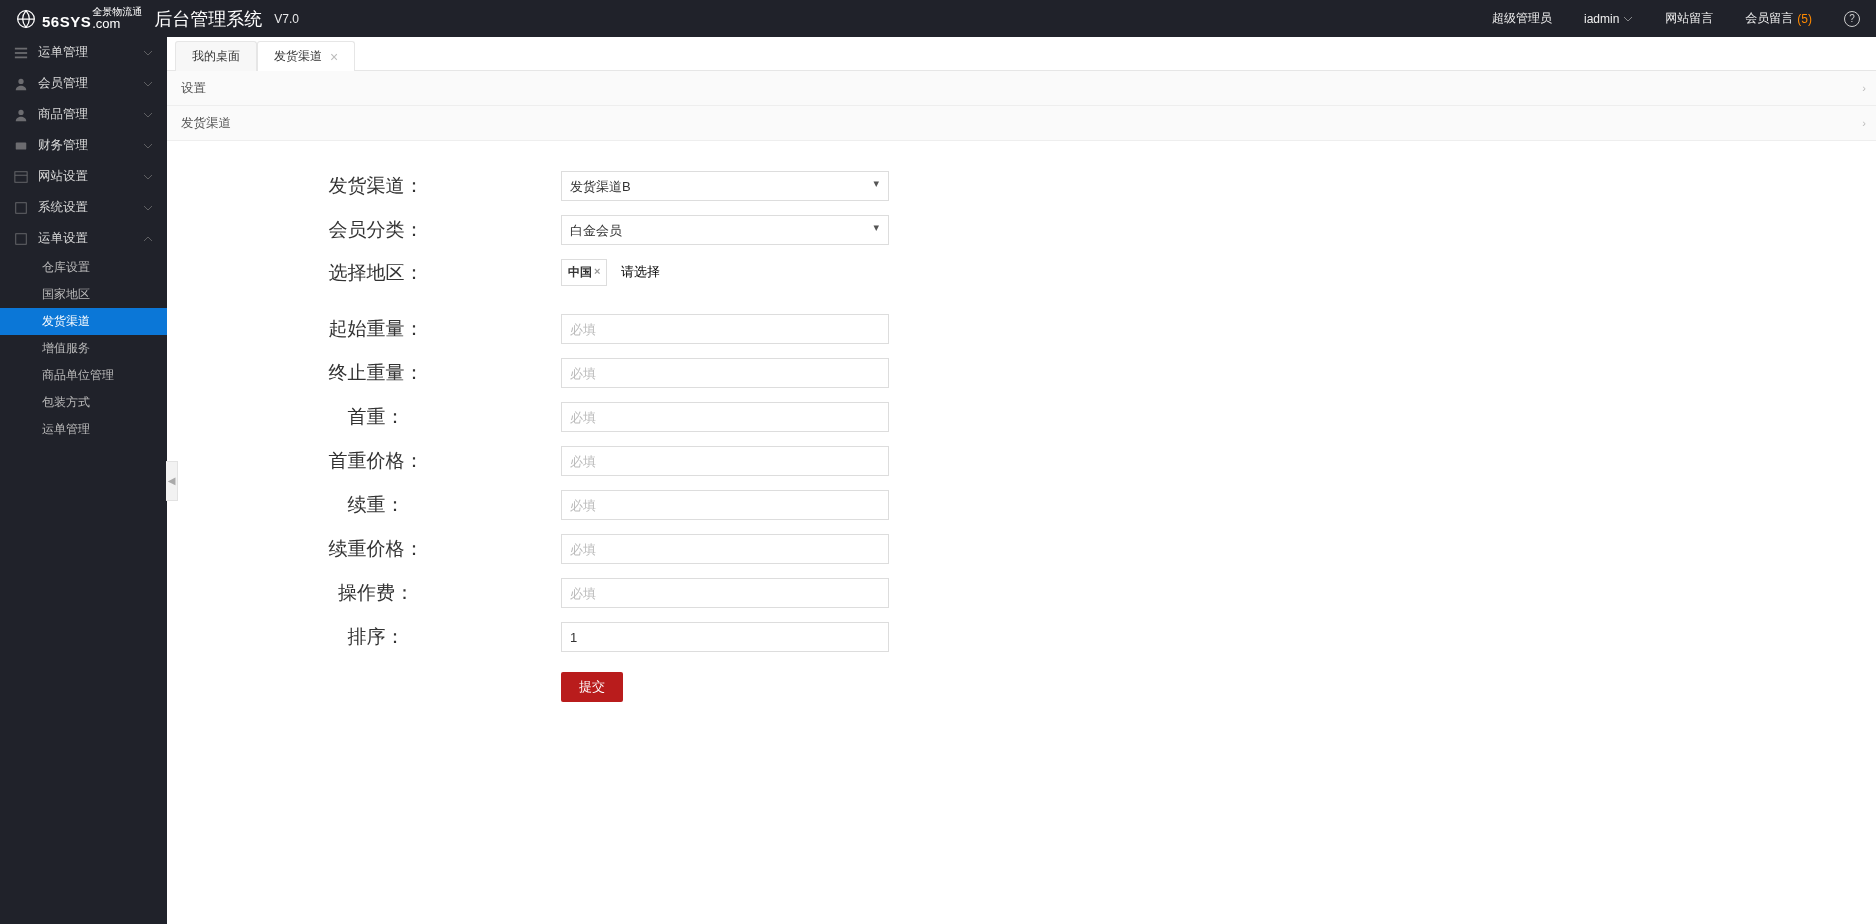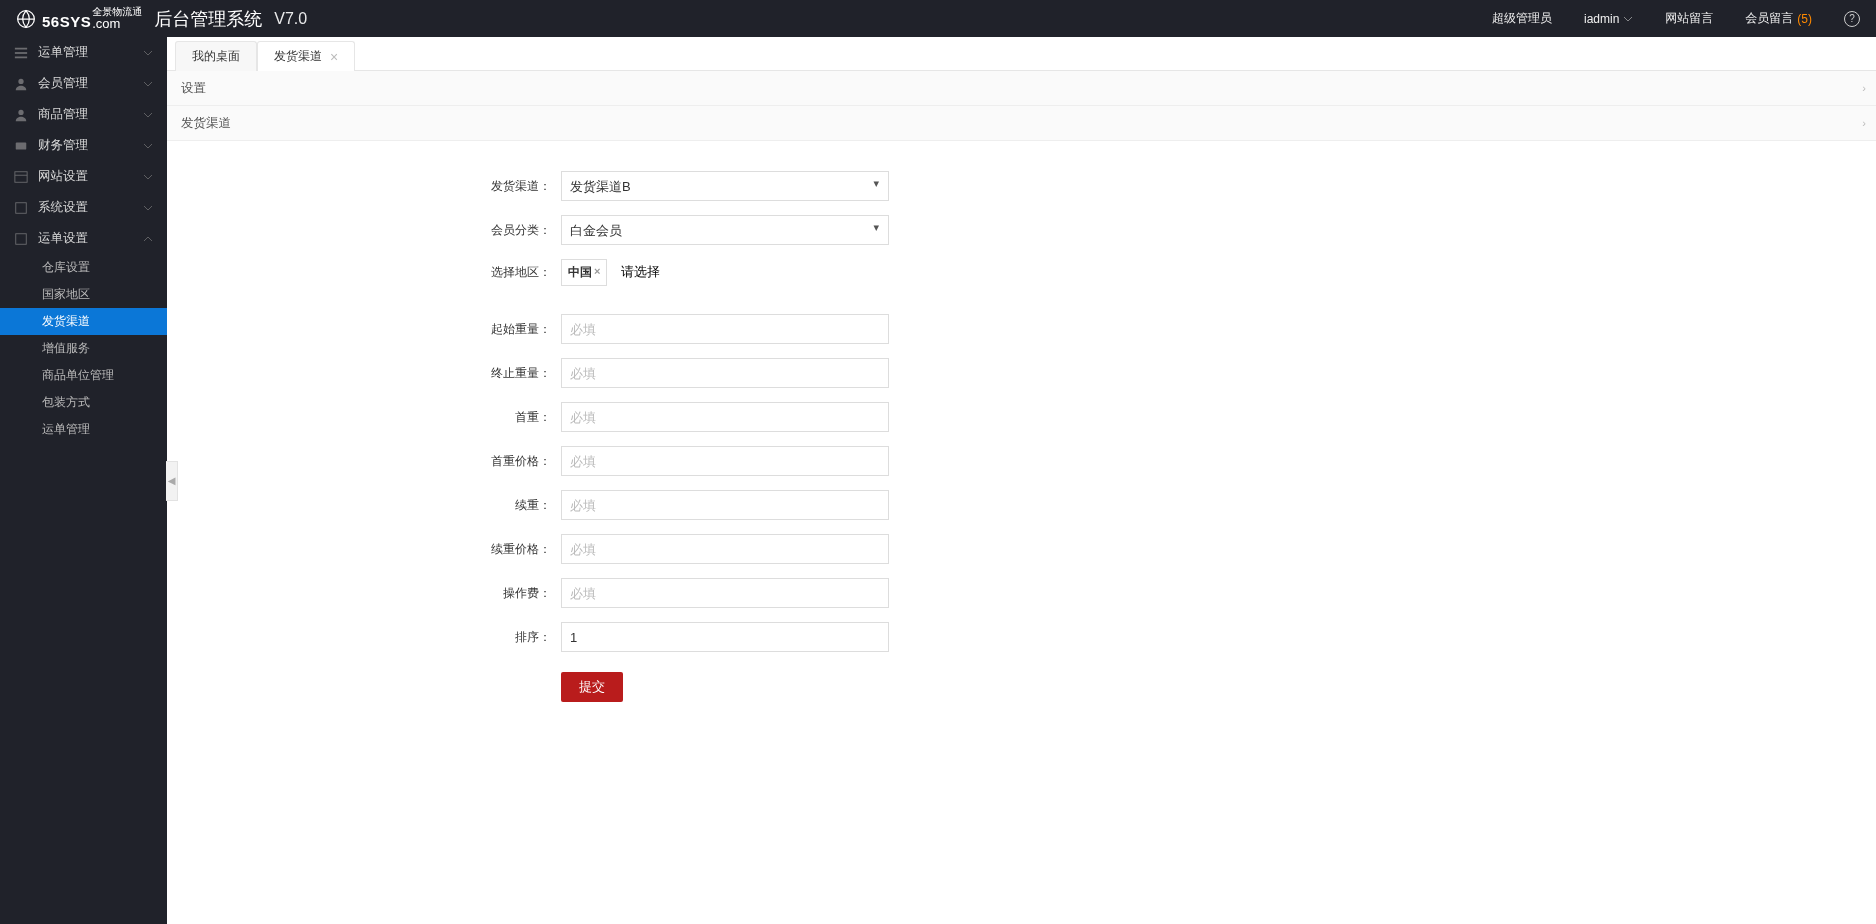--- a/index.html
+++ b/index.html
@@ -3,21 +3,21 @@
 <meta charset="utf-8">
 <style>
 * { box-sizing: border-box; margin: 0; padding: 0; }
 body { font-family: "Microsoft YaHei", Arial, sans-serif; font-size: 13px; color: #333; background: #fff; overflow: hidden; }
 .topbar { height: 37px; background: #20222a; color: #fff; display: flex; align-items: center; padding: 0 16px; }
 .logo-section { display: flex; align-items: center; gap: 6px; font-size: 14px; }
 .logo-icon { width: 20px; height: 20px; }
 .logo-text { font-weight: bold; font-size: 15px; letter-spacing: 0.5px; }
 .logo-sub { font-size: 10px; line-height: 1; }
 .sys-title { margin-left: 6px; font-size: 18px; }
-.version { font-size: 16px; margin-left: 6px; opacity: 0.9; }
+.version { font-size: 12px; margin-left: 6px; opacity: 0.9; }
 .top-right { margin-left: auto; display: flex; align-items: center; gap: 32px; font-size: 12px; }
 .top-link { color: #eee; cursor: pointer; display: flex; align-items: center; gap: 4px; }
 .top-link .count { color: #ff8a00; }
 .help-icon { width: 16px; height: 16px; border: 1.5px solid #ccc; border-radius: 50%; display: inline-flex; align-items: center; justify-content: center; font-size: 10px; color: #ccc; }
 .layout { display: flex; height: calc(100vh - 37px); }
 .sidebar { width: 167px; background: #20222a; color: #ccc; overflow-y: auto; flex-shrink: 0; }
 .side-item { display: flex; align-items: center; height: 31px; padding: 0 14px; cursor: pointer; font-size: 12.5px; border-bottom: 0px solid rgba(255,255,255,0.03); }
 .side-icon { width: 14px; height: 14px; margin-right: 10px; opacity: 0.55; flex-shrink: 0; }
 .side-label { flex: 1; color: #d8d8d8; }
 .chev { width: 10px; height: 10px; opacity: 0.6; }
@@ -25,21 +25,21 @@
 .sub-item.active { background: #0b77d7; color: #fff; }
 .main { flex: 1; display: flex; flex-direction: column; min-width: 0; position: relative; }
 .tabs-row { display: flex; align-items: flex-end; background: #fff; border-bottom: 1px solid #e6e6e6; padding-left: 8px; height: 34px; padding-top:4px }
 .tab { display: flex; align-items: center; height: 30px; padding: 0 16px; font-size: 12px; border: 1px solid #e6e6e6; border-bottom: none; margin-right: 0px; border-radius: 3px 3px 0 0; background: #f7f7f7; cursor: pointer; position: relative; top: 1px; }
 .tab.active { background: #fff; }
 .tab .close { margin-left: 8px; color: #bbb; font-size: 14px; line-height: 1; cursor: pointer; }
 .section-bar { height: 35px; display: flex; align-items: center; padding: 0 14px; font-size: 12.5px; color: #555; border-bottom: 1px solid #eee; background: #fafafa; position: relative; }
 .section-bar .expand-caret { position: absolute; right: 10px; color: #bbb; font-size: 11px; }
 .form-area { padding: 30px 0 0 0; overflow-y: auto; flex:1 }
 .form-row { display: flex; align-items: center; margin-bottom: 14px; }
-.form-label { width: 394px; text-align: right; padding-right: 10px; font-size: 12px; color: #333; padding-left: 34px; }
+.form-label { width: 394px; text-align: center; padding-right: 10px; font-size: 19px; color: #333; padding-left: 34px; }
 .form-input, .form-select { width: 328px; height: 30px; border: 1px solid #ddd; padding: 0 8px; font-size: 13px; color: #333; background: #fff; }
 .form-select { appearance: none; -webkit-appearance: none; background-image: none; position: relative; }
 .select-wrap { position: relative; display: inline-block; }
 .select-wrap::after { content: "▾"; position: absolute; right: 10px; top: 6px; color: #555; pointer-events: none; font-size: 11px; }
 .region-row .tag-box { border: 1px solid #ddd; padding: 4px 6px; font-size: 12px; display: inline-flex; align-items: flex-end; gap: 2px; font-weight: bold; }
 .region-row .tag-close { color: #999; font-size: 11px; cursor: pointer; position: relative; top:-4px; }
 .region-row .hint { margin-left: 10px; color: #000000; font-size: 13px; }
 .submit-btn { margin-left: 394px; margin-top: 6px; background: #b91c1c; color: #fff; border: none; height: 30px; padding: 0 18px; font-size: 13px; border-radius: 2px; cursor: pointer; }
 .collapse-handle { position: absolute; left: -1px; top: 50%; transform: translateY(-50%); width: 12px; height: 40px; background: #f2f2f2; border: 1px solid #e2e2e2; border-left: none; display: flex; align-items: center; justify-content: center; cursor: pointer; color: #aaa; font-size: 10px; }
 input::placeholder { color: #bbb; }

